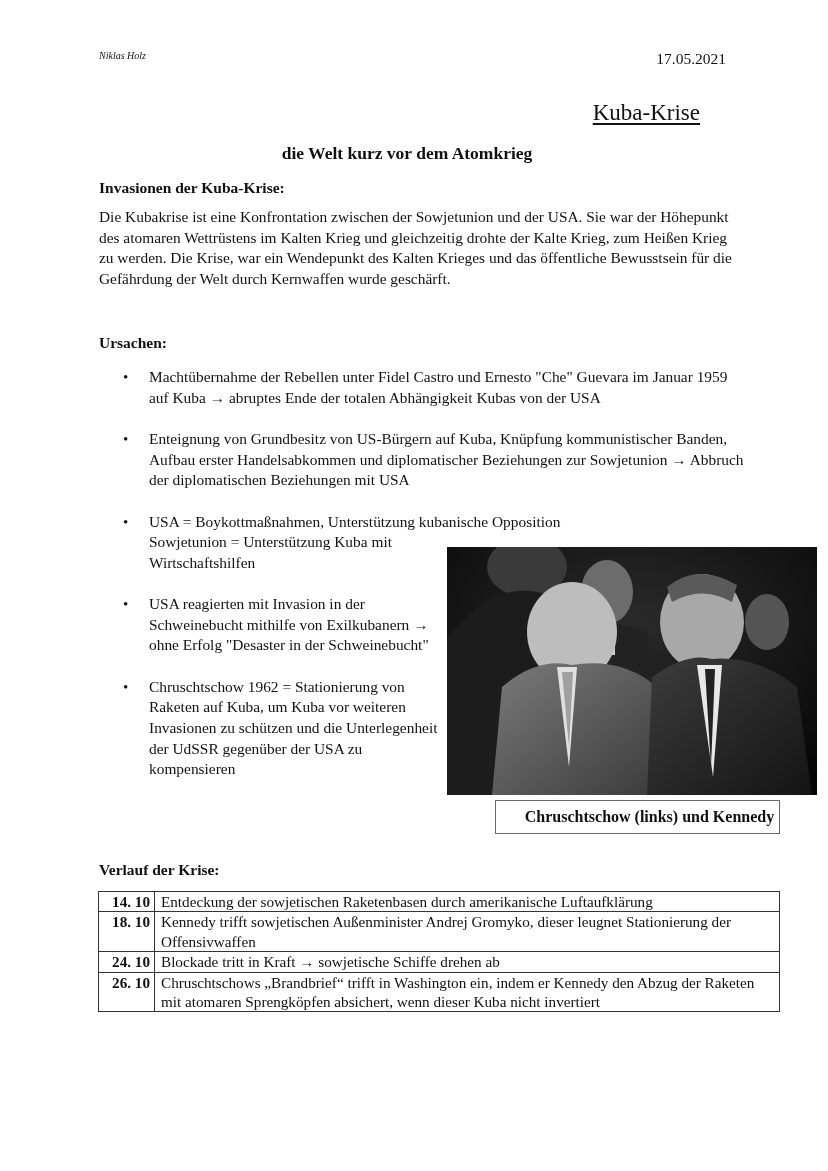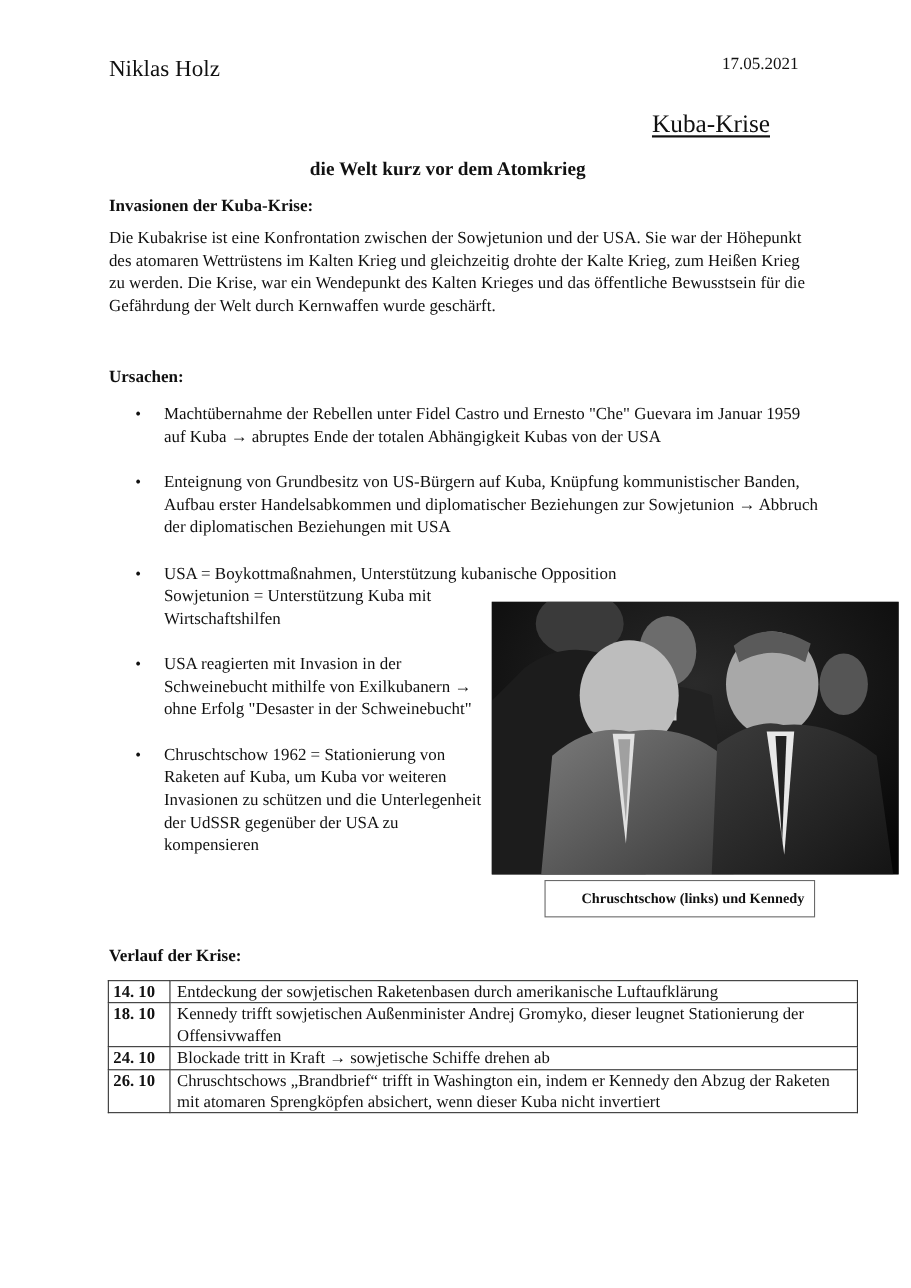--- a/index.html
+++ b/index.html
@@ -9,21 +9,21 @@
     }
     body {
       width: 828px;
       height: 1171px;
       position: relative;
       overflow: hidden;
       font-family: "Liberation Serif", "DejaVu Serif", serif;
       color: #111111;
     }
     .abs { position: absolute; }
-    .header-left { left: 99px; top: 50px; font-size: 21px; }
+    .header-left { left: 99px; top: 50px; font-size: 10px; font-style: italic; }
     .header-right { right: 102px; top: 50px; font-size: 15.5px; }
     .title {
       left: 0; width: 700px; top: 100px;
       text-align: right; font-size: 23px; text-decoration: underline;
       text-underline-offset: 3px;
     }
     .subtitle {
       left: 0; width: 814px; top: 143px;
       text-align: center; font-size: 17.5px; font-weight: bold;
     }
@@ -51,40 +51,40 @@
     .b1, .b2 { width: 600px; }
     .b3, .b4, .b5 { width: 300px; }
     .b3 .wide { white-space: nowrap; }
     .photo {
       left: 447px; top: 547px; width: 370px; height: 248px;
       background: #0d0d0d;
       overflow: hidden;
     }
     .photo svg { display: block; }
     .caption-box {
-      left: 495px; top: 800px; width: 246px; height: 34px;
+      left: 495px; top: 800px; width: 285px; height: 34px;
       border: 1px solid #6a6a6a;
       box-sizing: border-box;
       display: flex; align-items: center; justify-content: center;
-      font-size: 13px; font-weight: bold; padding-left: 24px;
+      font-size: 16px; font-weight: bold; padding-left: 24px;
     }
     .h-verlauf { left: 99px; top: 861px; }
     .timeline {
       left: 98px; top: 891px; width: 682px;
       border-collapse: collapse;
       font-size: 15.2px;
       line-height: 19.4px;
     }
     .timeline td {
       border: 1px solid #333333;
       padding: 0 6px;
       vertical-align: top;
     }
     .timeline td.date {
-      width: 47px; font-weight: bold; text-align: left; padding: 0 4px;
+      width: 47px; font-weight: bold; text-align: right; padding: 0 4px;
     }
   </style>
 </head>
 <body>
 
 <div class="abs header-left">Niklas Holz</div>
 <div class="abs header-right">17.05.2021</div>
 
 <div class="abs title">Kuba-Krise</div>
 <div class="abs subtitle">die Welt kurz vor dem Atomkrieg</div>

